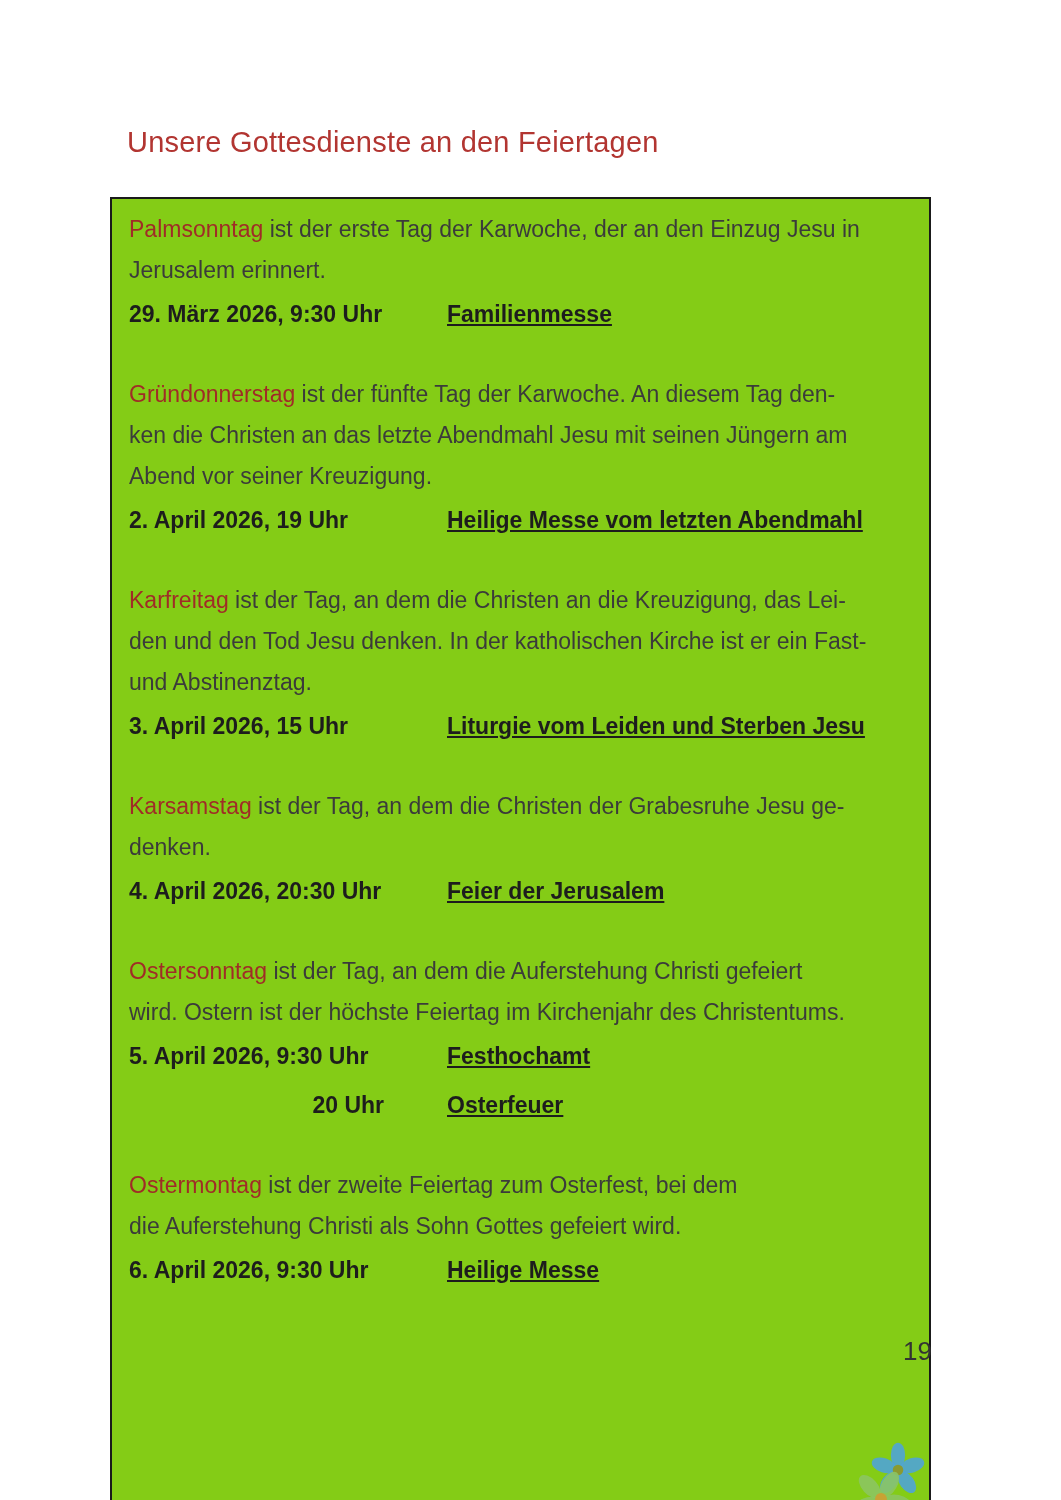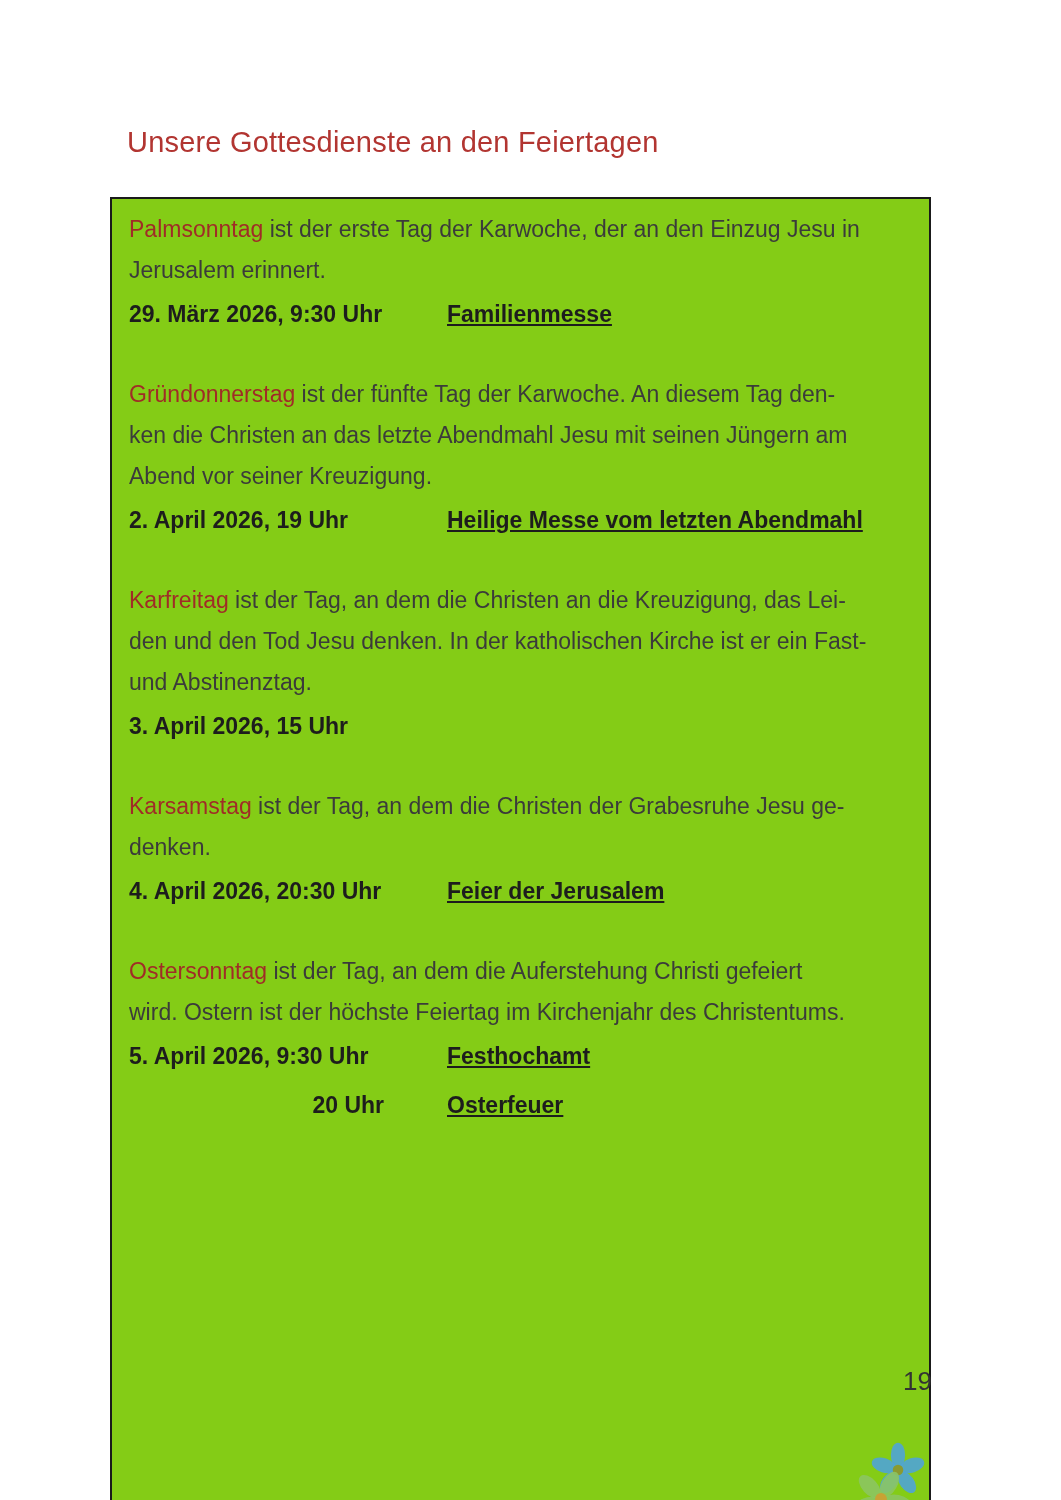--- a/index.html
+++ b/index.html
@@ -44,21 +44,21 @@
   }
   .row .time{width:285px;flex:none;white-space:nowrap;box-sizing:border-box;}
   .row.time-right .time{text-align:right;padding-right:30px;}
   .row .service{margin-left:33px;white-space:nowrap;text-decoration:underline;}
   .flowers{
     position:absolute;right:2px;bottom:2px;
     width:205px;height:195px;
     pointer-events:none;
   }
   .page-number{
-    position:absolute;left:903px;top:1366px;
+    position:absolute;left:903px;top:1336px;
     font-size:26px;color:#333333;
   }
 </style>
 </head>
 <body style="--title-red: #b23531; --day-red: #a02c27; --body-text: #3b3b3b; --date-text: #1d1d1d; --box-border: #1a1a1a;">
 
 <h1 class="title">Unsere Gottesdienste an den Feiertagen</h1>
 
 <div class="box">
   <div id="sections">
@@ -85,20 +85,21 @@
 </div>
   </section>
 
   <section class="section">
     <p class="para"><span class="day">Karfreitag</span><span class="rest"> ist der Tag, an dem die Christen an die Kreuzigung, das Lei-
 den und den Tod Jesu denken. In der katholischen Kirche ist er ein Fast-
 und Abstinenztag.</span></p>
     <div class="rows">
   <div class="row">
     <span class="time">3. April 2026, 15 Uhr</span>
+    <span class="service">Liturgie vom Leiden und Sterben Jesu</span>
   </div>
 </div>
   </section>
 
   <section class="section">
     <p class="para"><span class="day">Karsamstag</span><span class="rest"> ist der Tag, an dem die Christen der Grabesruhe Jesu ge-
 denken.</span></p>
     <div class="rows">
   <div class="row">
     <span class="time">4. April 2026, 20:30 Uhr</span>
@@ -116,20 +117,30 @@
     <span class="service">Festhochamt</span>
   </div>
 
   <div class="row time-right">
     <span class="time">20 Uhr</span>
     <span class="service">Osterfeuer</span>
   </div>
 </div>
   </section>
 
+  <section class="section">
+    <p class="para"><span class="day">Ostermontag</span><span class="rest"> ist der zweite Feiertag zum Osterfest, bei dem
+die Auferstehung Christi als Sohn Gottes gefeiert wird.</span></p>
+    <div class="rows">
+  <div class="row">
+    <span class="time">6. April 2026, 9:30 Uhr</span>
+    <span class="service">Heilige Messe</span>
+  </div>
+</div>
+  </section>
 </div>
   <svg id="flowers" class="flowers" viewBox="0 0 205 195">
       <g>
         <ellipse cx="176" cy="18.12" rx="12.48" ry="7.15" transform="rotate(-90 176 18.12)" fill="#4da3dc" fill-opacity="0.88"></ellipse>
         <ellipse cx="190.15172096247187" cy="28.401827123700784" rx="12.48" ry="7.15" transform="rotate(-18 190.15172096247187 28.401827123700784)" fill="#4da3dc" fill-opacity="0.88"></ellipse>
         <ellipse cx="184.746244554112" cy="45.038172876299214" rx="12.48" ry="7.15" transform="rotate(54 184.746244554112 45.038172876299214)" fill="#4da3dc" fill-opacity="0.88"></ellipse>
         <ellipse cx="167.253755445888" cy="45.038172876299214" rx="12.48" ry="7.15" transform="rotate(126 167.253755445888 45.038172876299214)" fill="#4da3dc" fill-opacity="0.88"></ellipse>
         <ellipse cx="161.84827903752813" cy="28.401827123700777" rx="12.48" ry="7.15" transform="rotate(198 161.84827903752813 28.401827123700777)" fill="#4da3dc" fill-opacity="0.88"></ellipse>
         <circle cx="176" cy="33" r="5.28" fill="#8a9a30"></circle>
       </g>

